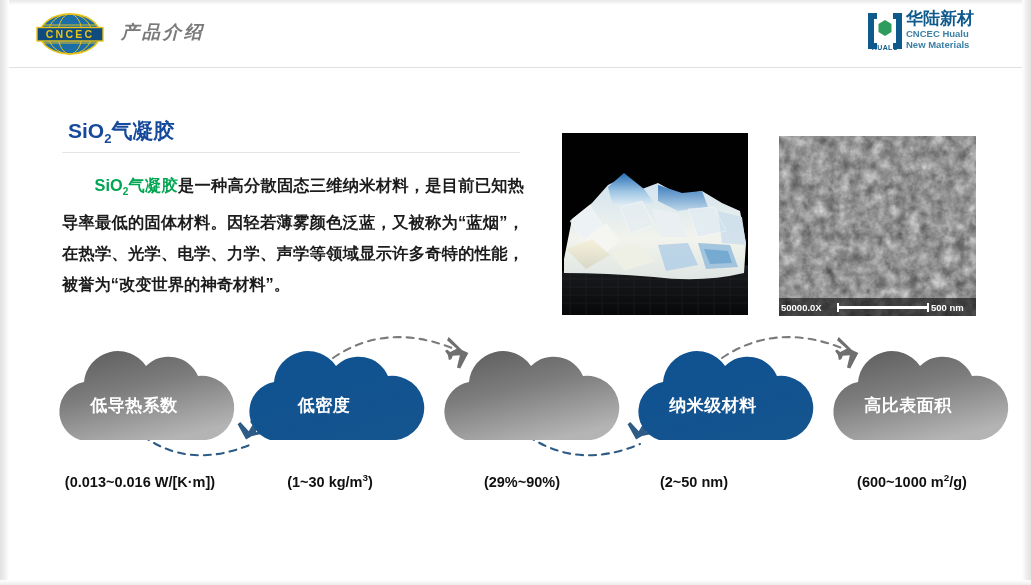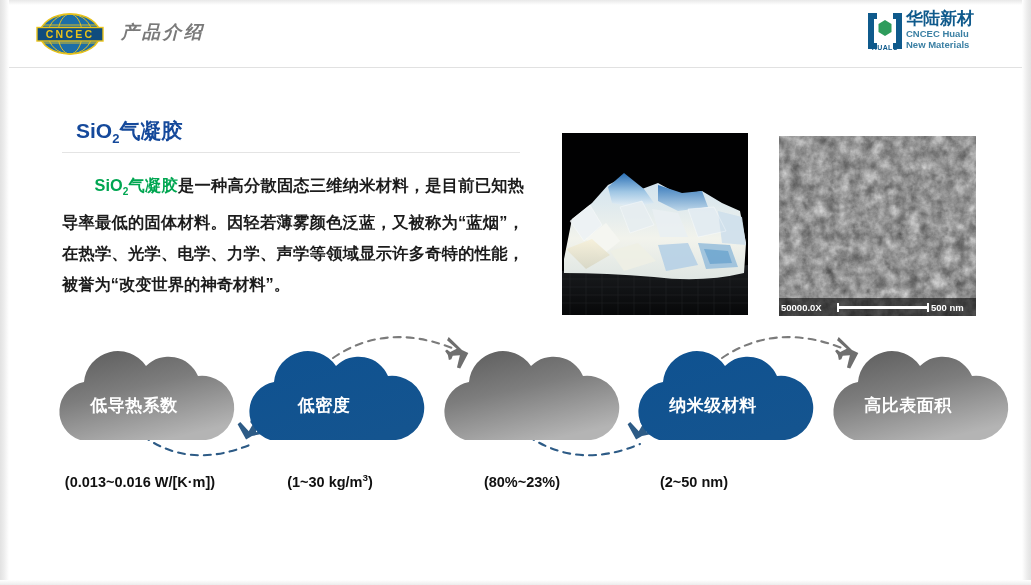--- a/index.html
+++ b/index.html
@@ -96,21 +96,21 @@
     font-size: 9.5px;
     font-weight: bold;
     color: #3a7fa3;
     line-height: 11px;
     white-space: nowrap;
   }
 
   
   #section-heading {
     position: absolute;
-    left: 76px;
+    left: 68px;
     top: 117px;
     font-size: 21px;
     font-weight: bold;
     color: #15499b;
     white-space: nowrap;
   }
   #section-heading sub { font-size: 0.62em; }
   #heading-rule {
     position: absolute;
     left: 62px;
@@ -398,19 +398,22 @@
     <div class="cloud-label" style="left:832px; top:76px; width:152px;">高比表面积</div>
   </div>
 
   <div class="caption" style="left:56px; width:168px;">
     <span>(0.013~0.016 W/[K·m])</span><sup></sup><span></span>
   </div>
   <div class="caption" style="left:250px; width:160px;">
     <span>(1~30 kg/m</span><sup>3</sup><span>)</span>
   </div>
   <div class="caption" style="left:442px; width:160px;">
-    <span>(80%~23%)</span><sup></sup><span></span>
+    <span>(29%~90%)</span><sup></sup><span></span>
   </div>
   <div class="caption" style="left:614px; width:160px;">
     <span>(2~50 nm)</span><sup></sup><span></span>
   </div>
+  <div class="caption" style="left:826px; width:172px;">
+    <span>(600~1000 m</span><sup>2</sup><span>/g)</span>
+  </div>
 
 </div>
 
 </body></html>

